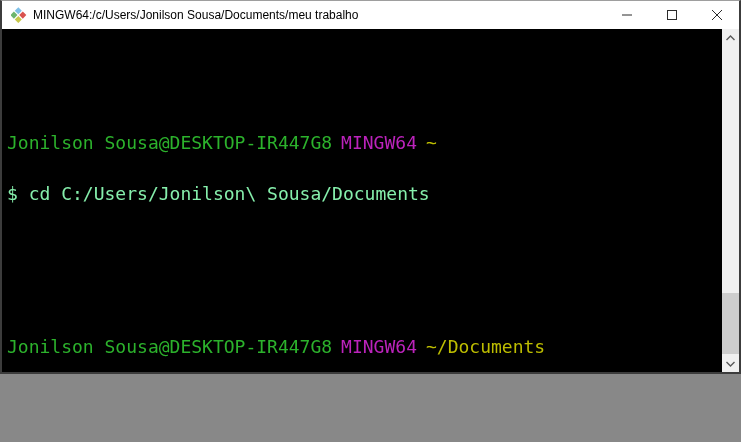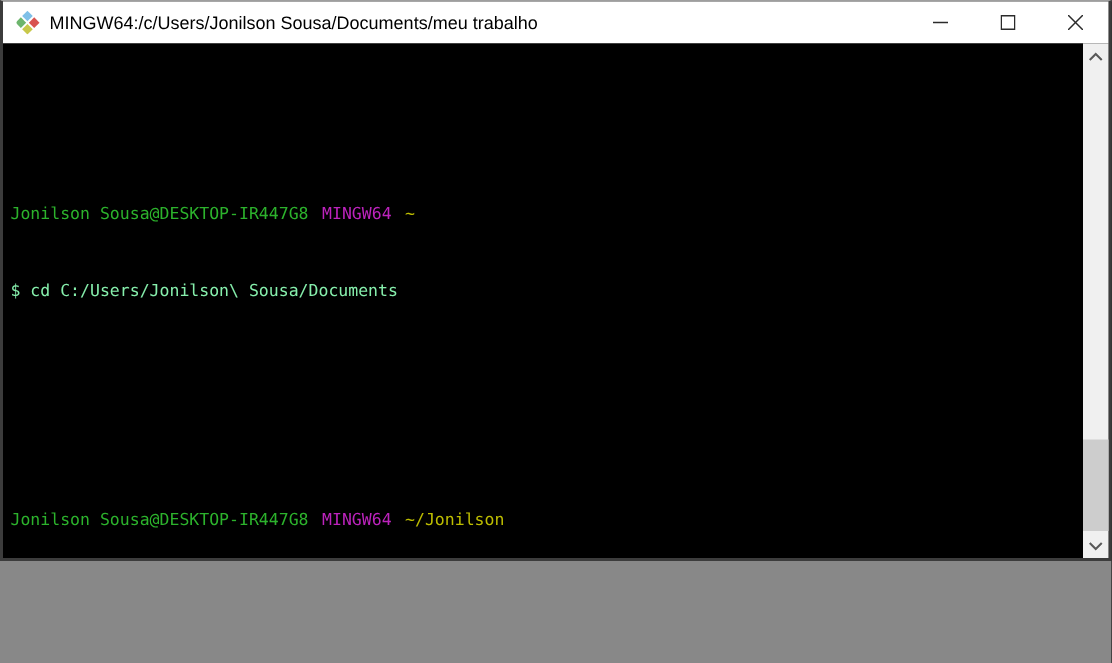--- a/index.html
+++ b/index.html
@@ -54,21 +54,21 @@
   .terminal-row {
     flex: 1 1 auto;
     display: flex;
     min-height: 0;
   }
   .screen {
     flex: 1 1 auto;
     background: #000000;
     padding: 3px 0 0 5px;
     font-family: "DejaVu Sans Mono", "Liberation Mono", monospace;
-    font-size: 11px;
+    font-size: 18px;
     line-height: 17px;
     white-space: pre;
     overflow: hidden;
   }
   .block { margin-top: 17px; }
   .prompt-line { color: #2cb22c; }
   .seg-user { color: #2cb22c; }
   .seg-env  { color: #bc23bc; margin-left: 9px; }
   .seg-path { color: #bdbd00; margin-left: 9px; }
   .command-line { color: #86efac; }
@@ -135,21 +135,21 @@
   <div class="terminal-row">
 
     <div class="screen">
 
       <div class="block">
         <div class="prompt-line"><span class="seg-user">Jonilson Sousa@DESKTOP-IR447G8</span><span class="seg-env">MINGW64</span><span class="seg-path">~</span></div>
         <div class="command-line">$ cd C:/Users/Jonilson\ Sousa/Documents</div>
       </div>
 
       <div class="block">
-        <div class="prompt-line"><span class="seg-user">Jonilson Sousa@DESKTOP-IR447G8</span><span class="seg-env">MINGW64</span><span class="seg-path">~/Jonilson</span></div>
+        <div class="prompt-line"><span class="seg-user">Jonilson Sousa@DESKTOP-IR447G8</span><span class="seg-env">MINGW64</span><span class="seg-path">~/Documents</span></div>
       </div>
 
       
 
     </div>
 
     <div class="scrollbar">
       <div class="sb-btn sb-up">
         <svg width="11" height="8" viewBox="0 0 11 8">
             <polyline points="1.5,6 5.5,2 9.5,6" fill="none" stroke="#5a5a5a" stroke-width="1.4"></polyline>

